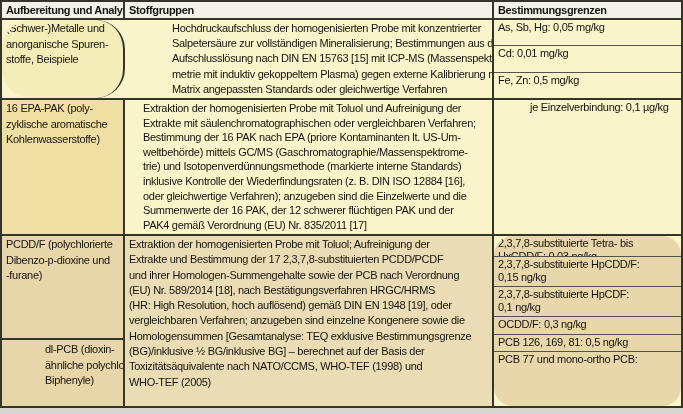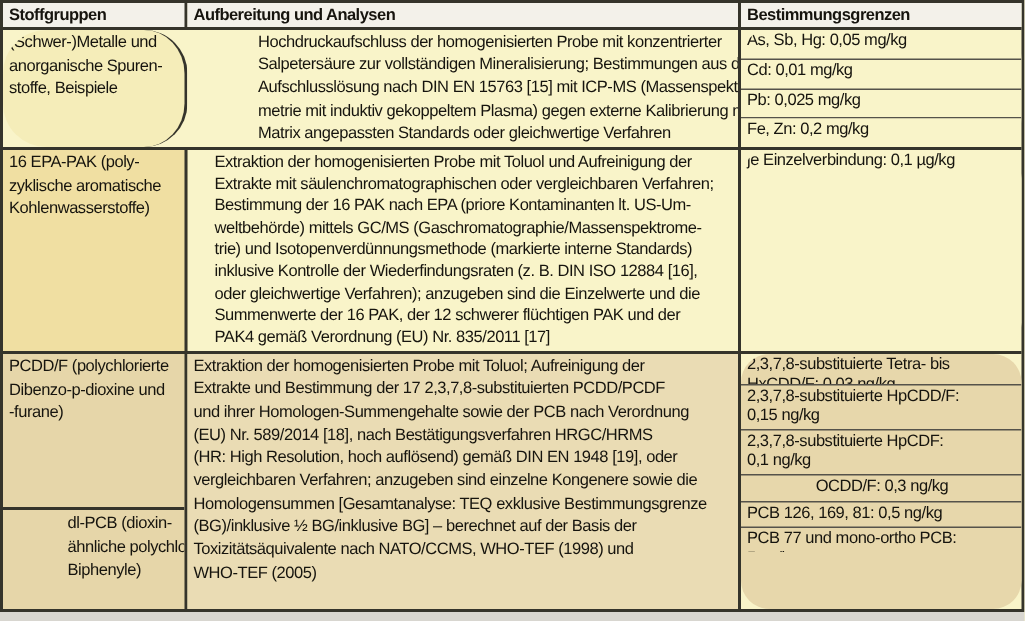--- a/index.html
+++ b/index.html
@@ -43,61 +43,60 @@
   .r1 .analysis{line-height:15.2px;background:var(--pale);padding-left:47px;}
   .r2 .analysis{line-height:14.6px;background:var(--pale);margin-left:14px;}
   .r34 .analysis{line-height:15.3px;background:var(--tan2);}
   .stack{display:flex;flex-direction:column;padding:0;white-space:normal;border-radius:19px;}
   .sub{box-sizing:border-box;overflow:hidden;white-space:pre-line;
        padding:1px 3px 0 4px;line-height:13.4px;
        border-bottom:1px solid var(--bd2);}
   .sub:last-child{border-bottom:none;}
   .r1 .stack .sub{flex:1 1 auto;background:var(--pale);}
   .r2 .stack{background:var(--pale);}
-  .r2 .stack .sub{flex:1 1 auto;border-bottom:none;}
+  .r2 .stack .sub{flex:1 1 auto;border-bottom:none;margin-left:32px;}
   .r34 .stack{background:var(--tan3);}
   .r34 .stack .sub:nth-child(1){height:21px;}
   .r34 .stack .sub:nth-child(2){height:30px;}
   .r34 .stack .sub:nth-child(3){height:30px;}
-  .r34 .stack .sub:nth-child(4){height:18px;text-align:center;}
+  .r34 .stack .sub:nth-child(4){height:18px;}
   .r34 .stack .sub:nth-child(5){height:17px;}
   .r34 .stack .sub:nth-child(6){height:16px;}
   .r34 .stack .sub:nth-child(7){flex:1 1 auto;}
   .col1stack{display:flex;flex-direction:column;padding:0;white-space:normal;
              background:var(--tan1);}
   .col1stack .gcell{box-sizing:border-box;overflow:hidden;white-space:pre;
        padding:1px 3px 0 4px;font-size:11px;letter-spacing:-0.3px;line-height:15.5px;}
   .col1stack .gcell.top{height:104px;border-bottom:2px solid var(--bd);}
   .col1stack .gcell.bottom{flex:1 1 auto;padding-top:2px;padding-left:43px;}
 </style>
 </head>
 <body>
 
 <div class="dtable">
 
   <div class="row head">
+    <div class="c c2 hcell">Aufbereitung und Analysen</div>
     <div class="c c1 hcell">Stoffgruppen</div>
-    <div class="c c2 hcell">Aufbereitung und Analysen</div>
     <div class="c hcell">Bestimmungsgrenzen</div>
   </div>
 
   <div class="row r1">
     <div class="c c1 groupcell">(Schwer-)Metalle und
 anorganische Spuren-
 stoffe, Beispiele</div>
     <div class="c c2 analysis">Hochdruckaufschluss der homogenisierten Probe mit konzentrierter
 Salpetersäure zur vollständigen Mineralisierung; Bestimmungen aus der
 Aufschlusslösung nach DIN EN 15763 [15] mit ICP-MS (Massenspektro-
 metrie mit induktiv gekoppeltem Plasma) gegen externe Kalibrierung mit
 Matrix angepassten Standards oder gleichwertige Verfahren</div>
     <div class="c stack">
       <div class="sub">As, Sb, Hg: 0,05 mg/kg</div>
       <div class="sub">Cd: 0,01 mg/kg</div>
-      <div class="sub">Pb: 0,025 mg/kg</div>
-      <div class="sub">Fe, Zn: 0,2 mg/kg</div>
+      <div class="sub">Fe, Zn: 0,5 mg/kg</div>
     </div>
   </div>
 
   <div class="row r2">
     <div class="c c1 groupcell">16 EPA-PAK (poly-
 zyklische aromatische
 Kohlenwasserstoffe)</div>
     <div class="c c2 analysis">Extraktion der homogenisierten Probe mit Toluol und Aufreinigung der
 Extrakte mit säulenchromatographischen oder vergleichbaren Verfahren;
 Bestimmung der 16 PAK nach EPA (priore Kontaminanten lt. US-Um-

